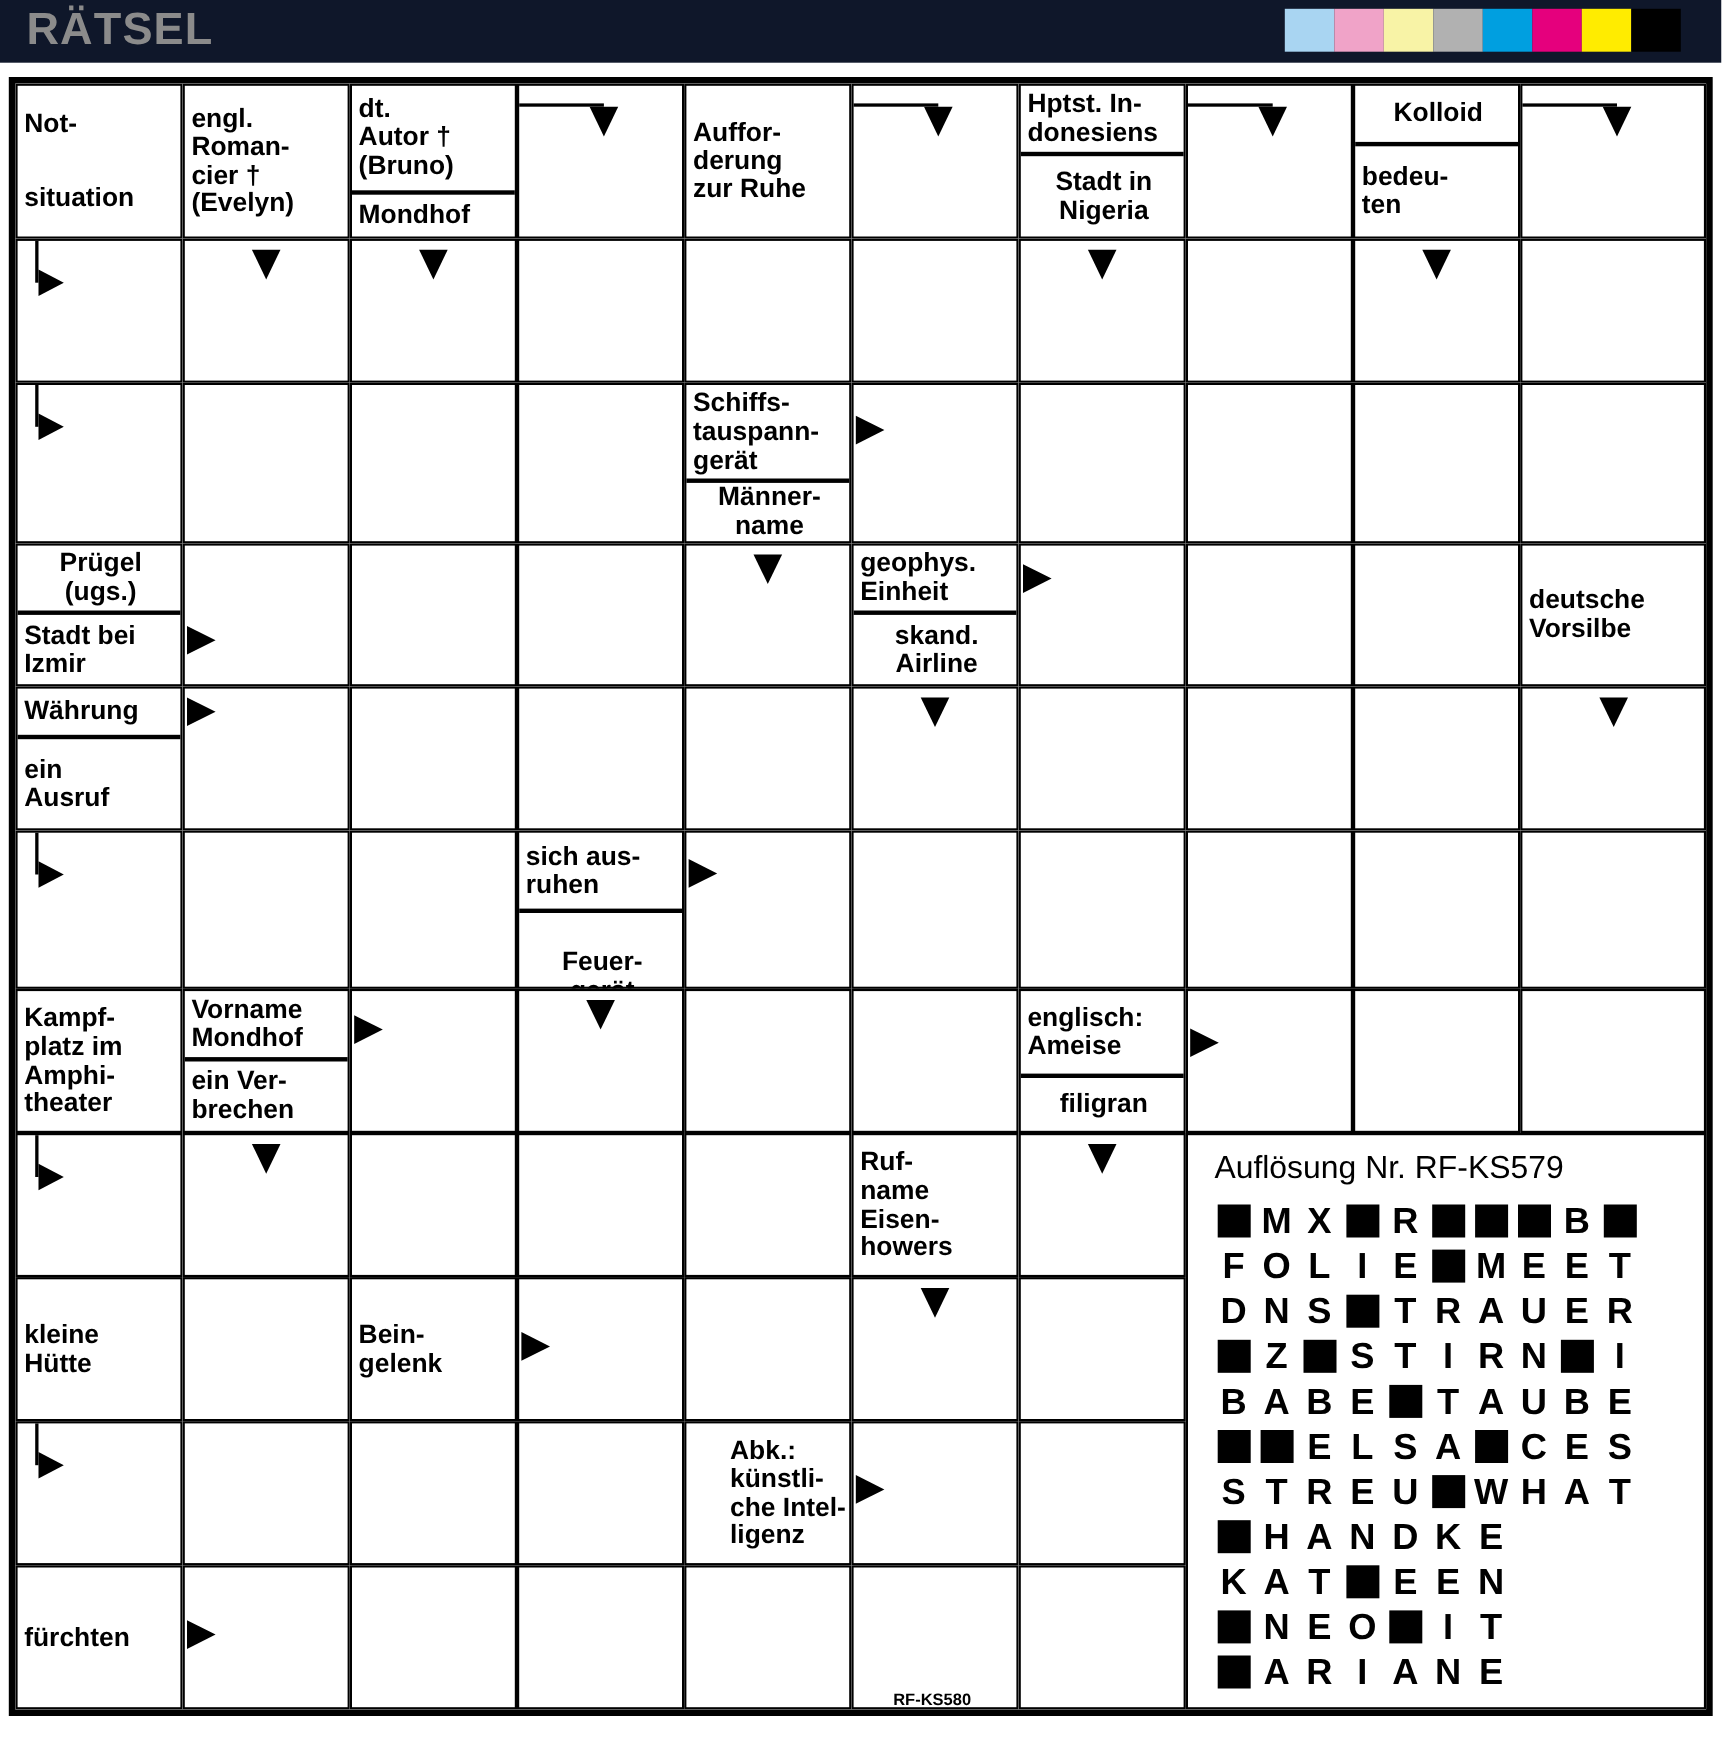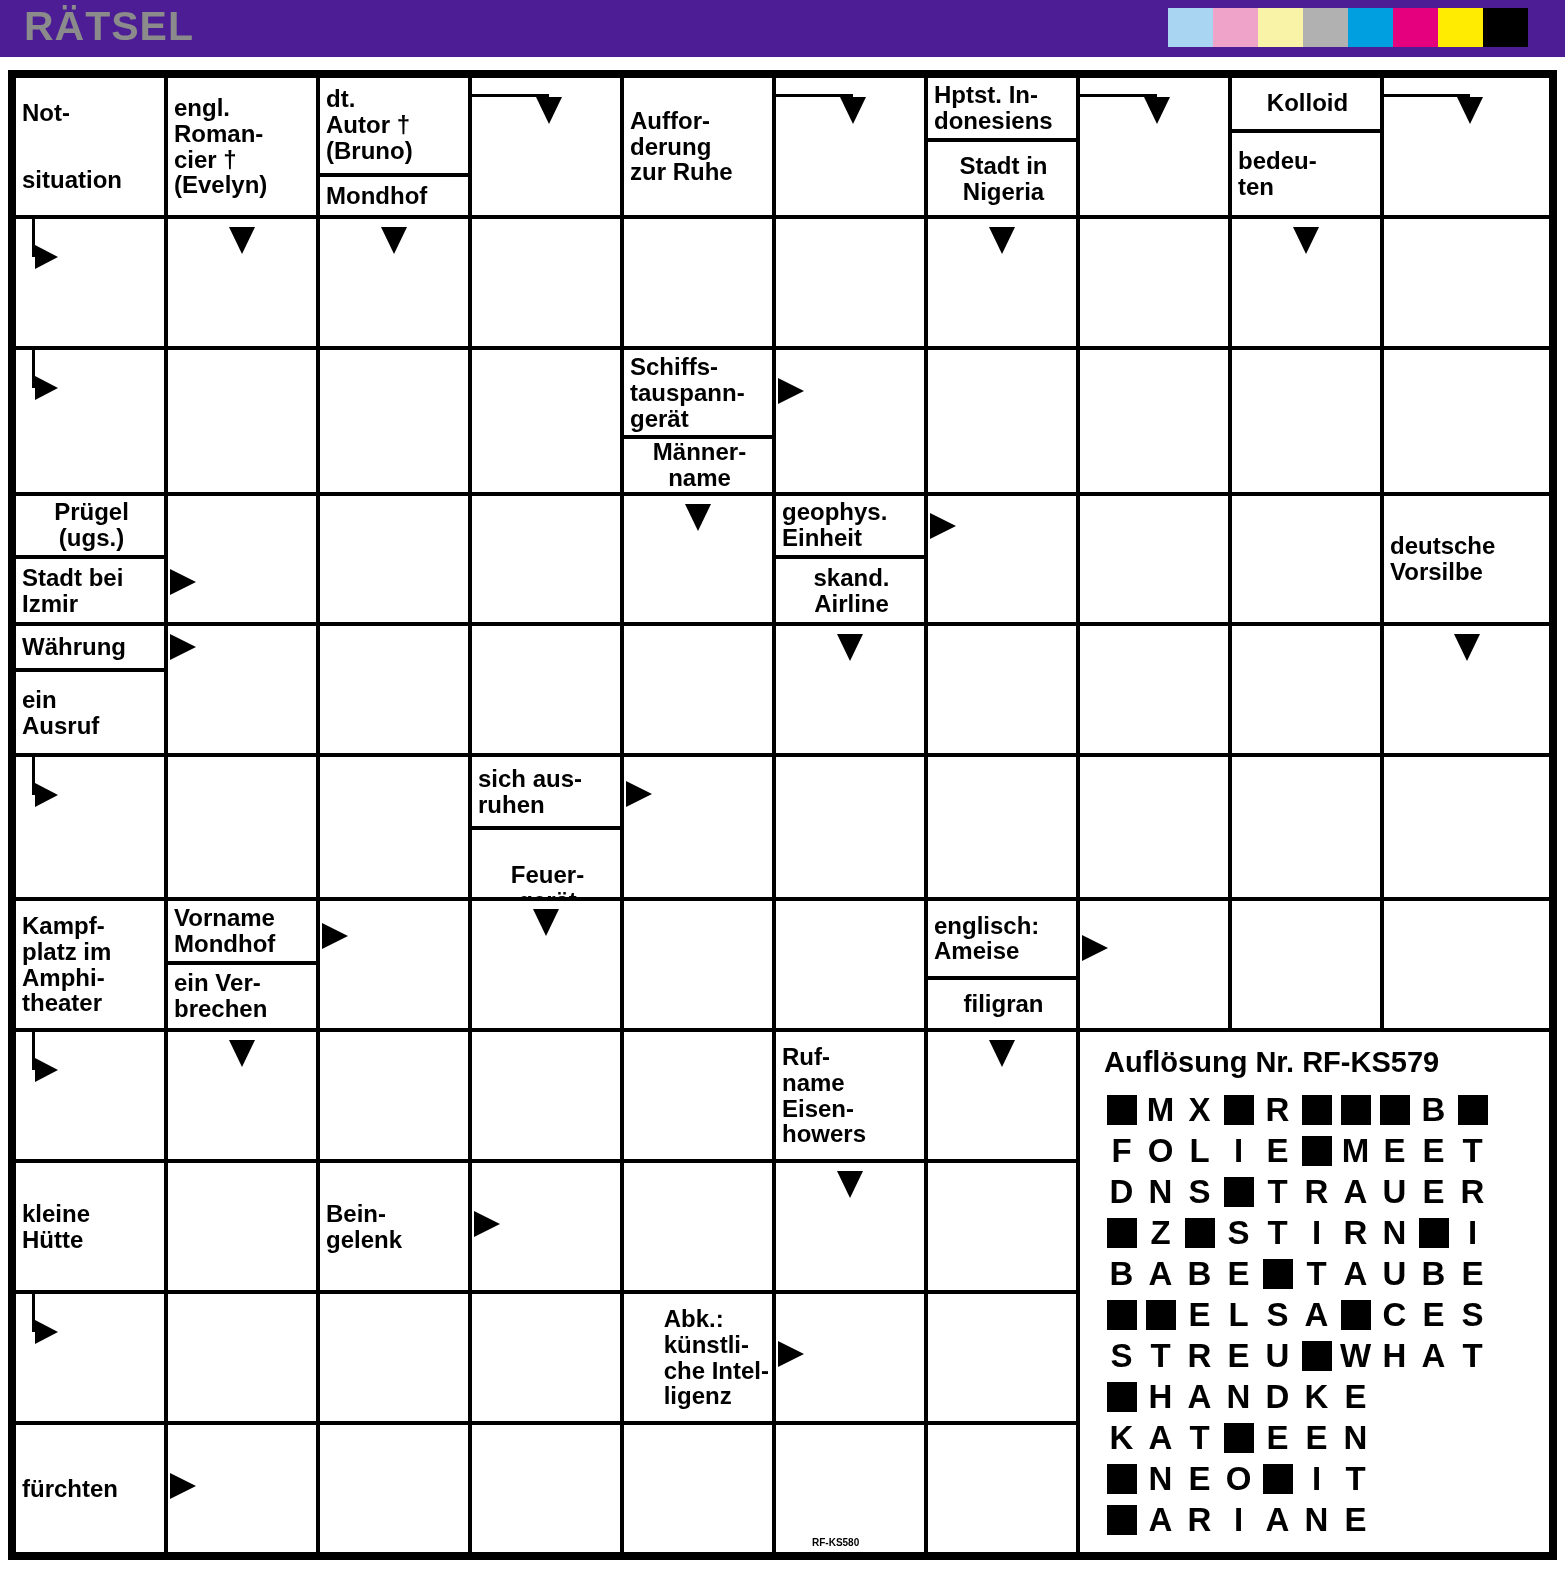--- a/index.html
+++ b/index.html
@@ -1,19 +1,19 @@
 <!DOCTYPE html>
 <html><head>
 <meta charset="utf-8">
 <style>
   *{box-sizing:border-box;margin:0;padding:0}
   html,body{background:#fff}
   body{width:1565px;height:1588px;position:relative;font-family:"Liberation Sans",sans-serif;}
 
-  .hdr{position:absolute;left:0;top:0;width:1565px;height:57px;background:#4c1d95;}
+  .hdr{position:absolute;left:0;top:0;width:1565px;height:57px;background:#0f172a;}
   .hdr h1{position:absolute;left:24px;top:3px;font-size:41px;font-weight:bold;color:#8b8b8b;letter-spacing:1px;}
   .swatches{position:absolute;right:37px;top:8px;display:flex;height:39px;}
   .swatch{width:45px;height:39px;}
 
   #grid{position:absolute;left:8px;top:70px;width:1549px;height:1490px;border:6px solid #000;background:#fff;
         display:grid;grid-template-columns:repeat(9,152px) 1fr;grid-template-rows:141px repeat(10,1fr);}
   .cell{position:relative;border:2px solid #000;background:#fff;}
   .clue{display:flex;flex-direction:column;font-weight:bold;font-size:24px;line-height:1.08;}
   .sec{display:flex;flex-direction:column;justify-content:center;padding:2px 3px 2px 6px;overflow:hidden;flex:1 1 auto;}
   .sec.divb{border-bottom:4px solid #000;}
@@ -24,26 +24,26 @@
   .a-bdown{position:absolute;top:16px;left:0;width:52%;height:3px;background:#000;}
   .a-bdown::after{content:"";position:absolute;right:-13px;top:3px;width:0;height:0;
           border-left:13px solid transparent;border-right:13px solid transparent;border-top:27px solid #000;}
   .a-bent{position:absolute;left:16px;top:0;width:3px;height:38px;background:#000;}
   .a-bent::after{content:"";position:absolute;left:3px;top:26px;width:0;height:0;
           border-top:12px solid transparent;border-bottom:12px solid transparent;border-left:23px solid #000;}
   .a-right{position:absolute;left:2px;width:0;height:0;
           border-top:13px solid transparent;border-bottom:13px solid transparent;border-left:26px solid #000;}
 
   .sol{padding:10px 8px 4px 22px;}
-  .sol-title{font-weight:bold;font-size:29px;margin:4px 0 10px 2px;white-space:nowrap;}
+  .sol-title{font-weight:normal;font-size:29px;margin:4px 0 10px 2px;white-space:nowrap;}
   .sol-row{display:flex;align-items:center;height:41px;}
   .sol-ch{width:39px;text-align:center;font-weight:bold;font-size:33px;}
   .sol-block{width:30px;height:30px;background:#000;margin:0 4.5px;flex:0 0 auto;}
 
-  .code{position:absolute;left:812px;top:1537px;font-weight:bold;font-size:10px;}
+  .code{position:absolute;left:812px;top:1537px;font-weight:bold;font-size:15px;}
 </style>
 </head>
 <body>
 
 <header class="hdr">
   <h1>RÄTSEL</h1>
   <div class="swatches">
       <div class="swatch" style="background: rgb(169, 213, 242);"></div>
       <div class="swatch" style="background: rgb(240, 163, 200);"></div>
       <div class="swatch" style="background: rgb(248, 243, 166);"></div>

